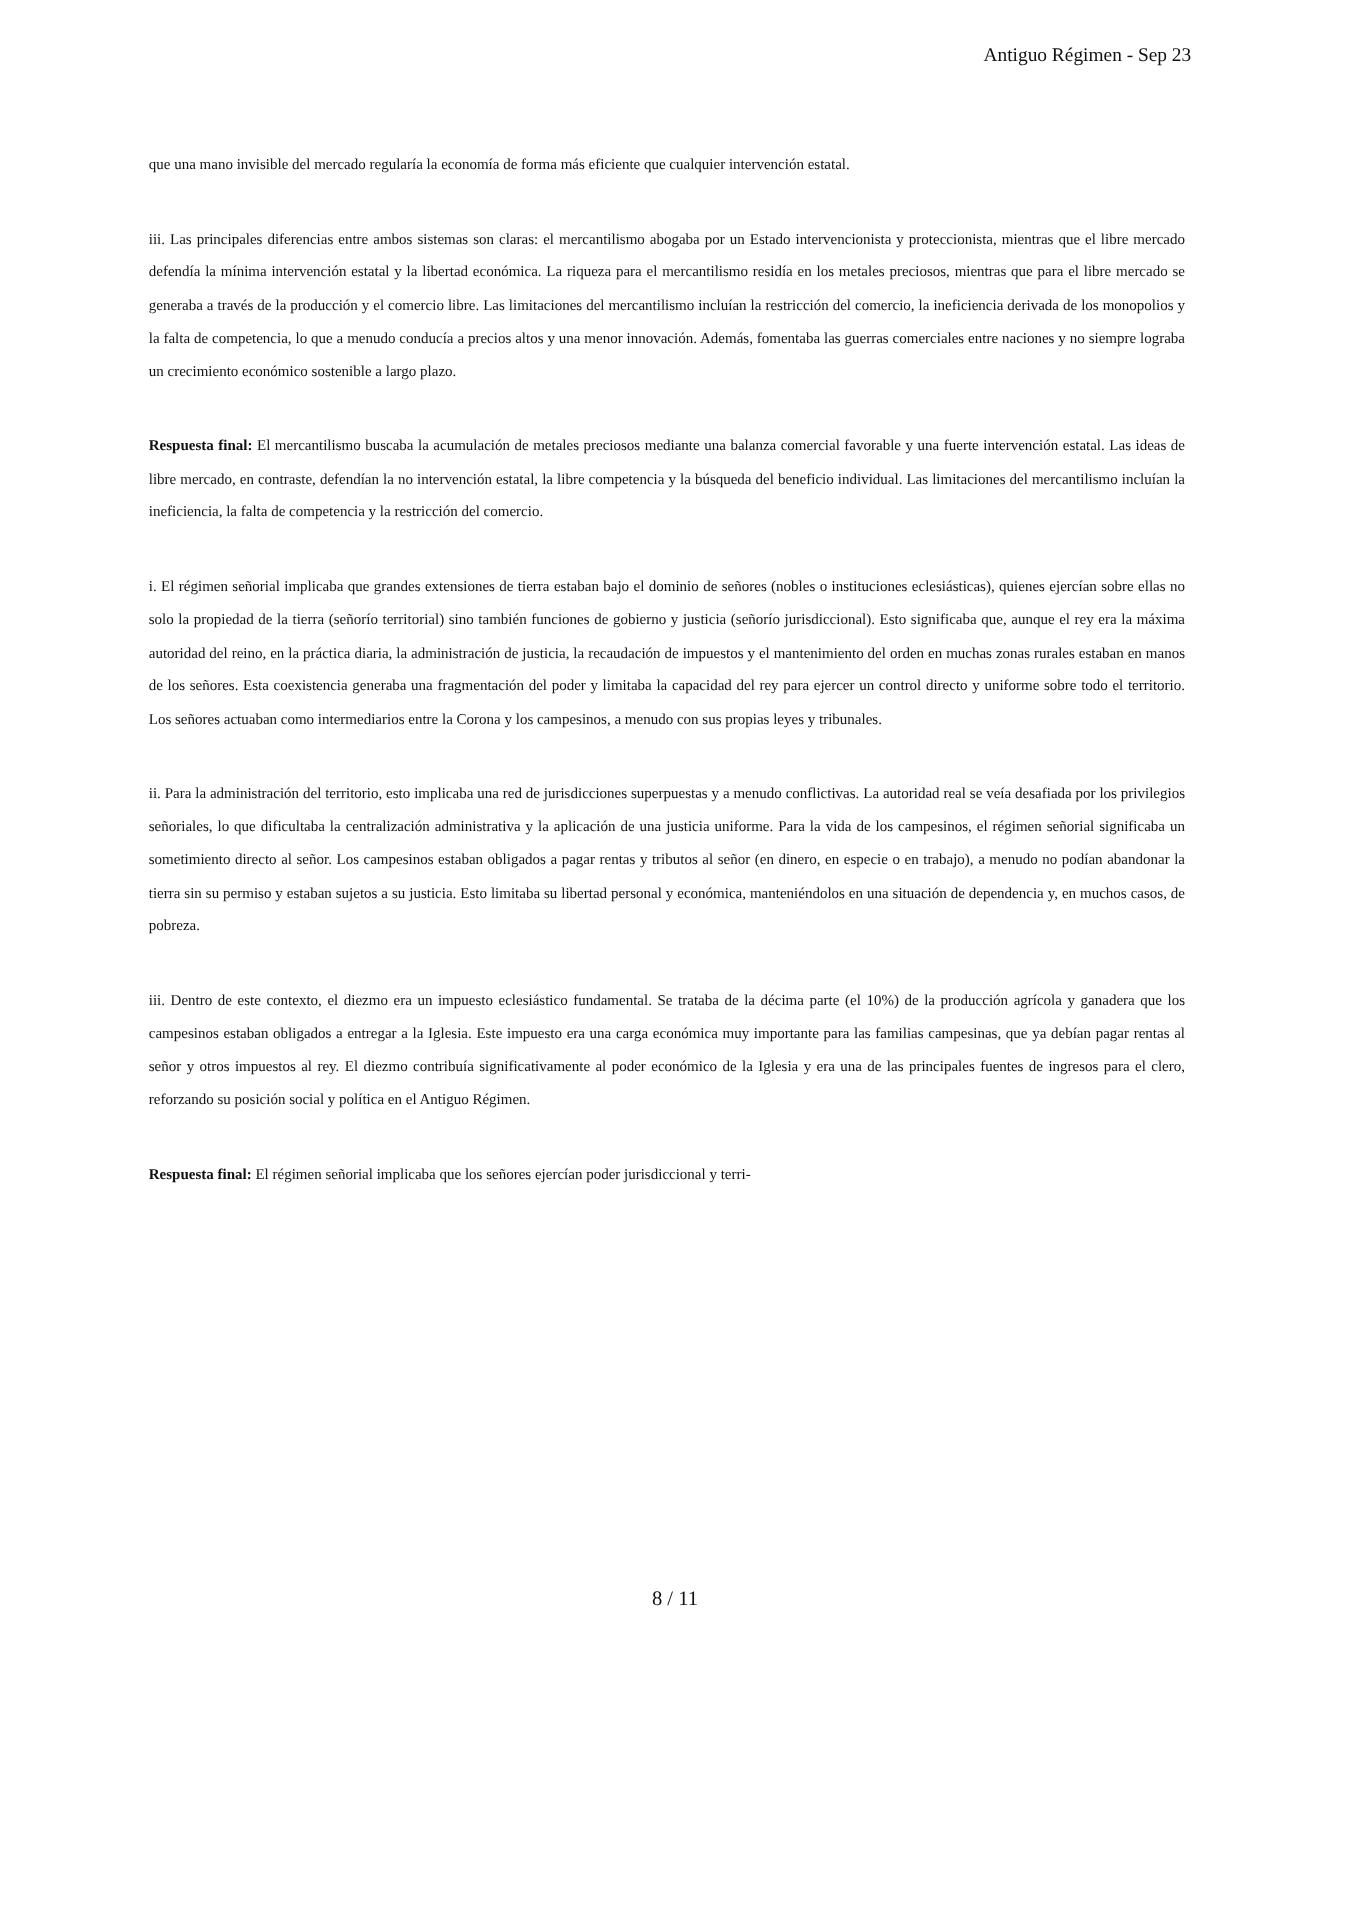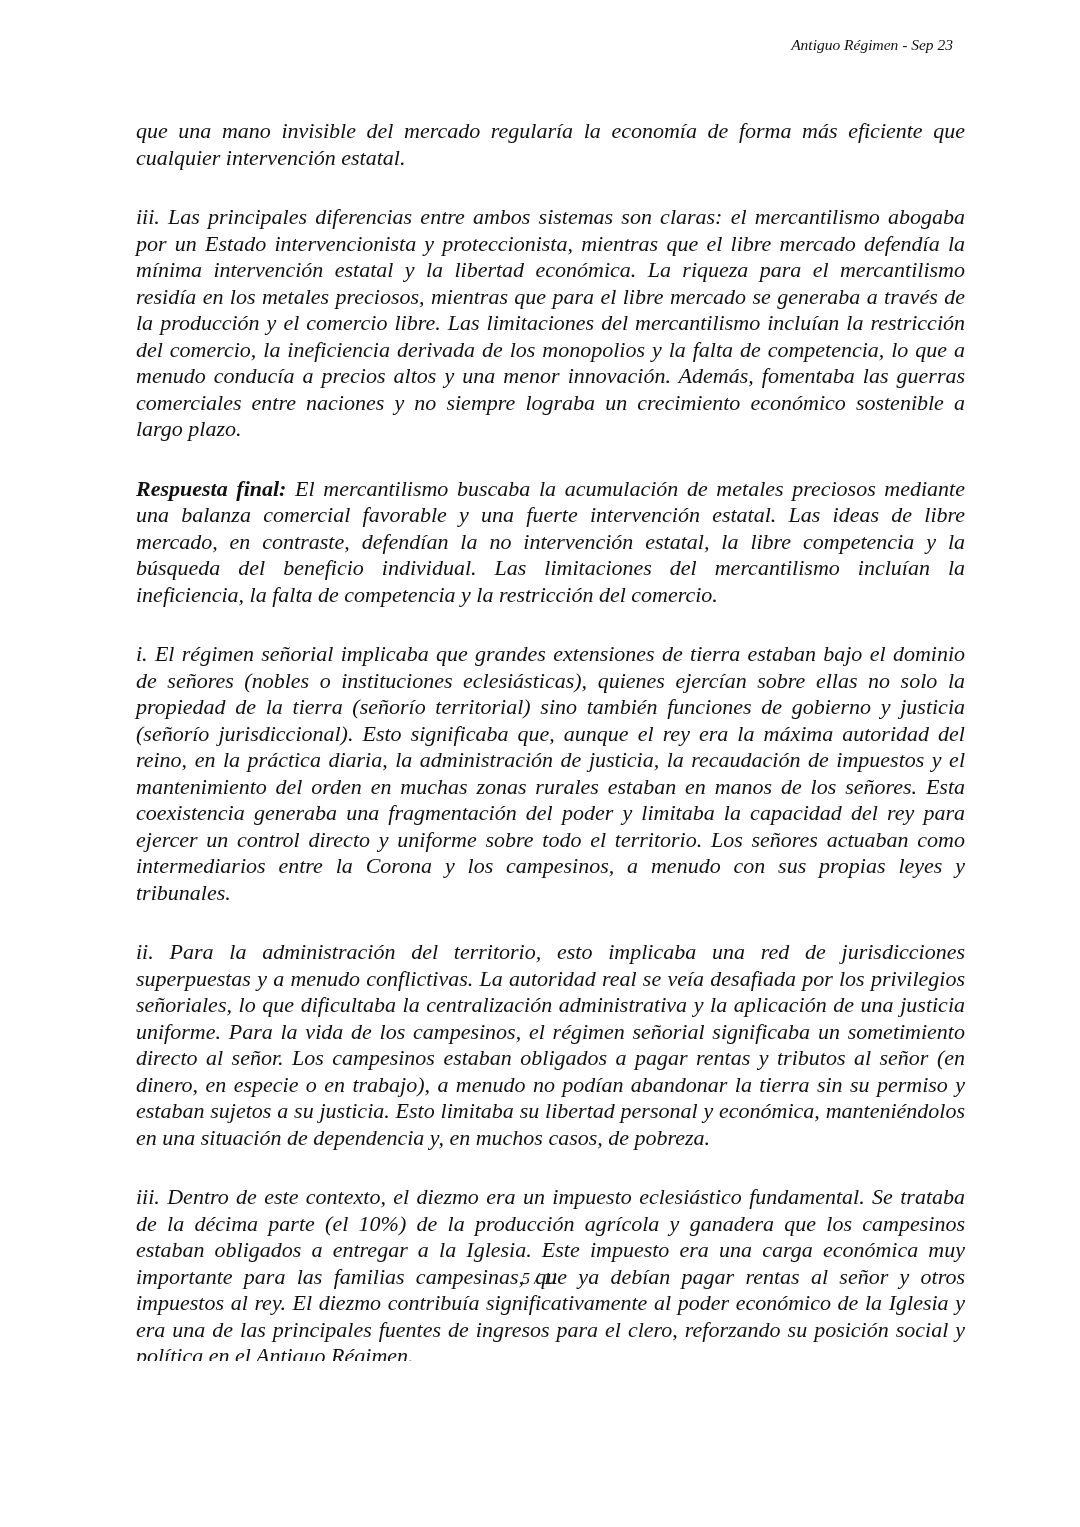--- a/index.html
+++ b/index.html
@@ -9,36 +9,35 @@
   }
   .page {
     position: relative;
     width: 1080px;
     height: 1361px;
     margin: 0 auto;
     background: #ffffff;
     color: #111111;
     font-family: "Liberation Serif", "DejaVu Serif", serif;
     overflow: hidden;
-    font-style: italic;
   }
   .running-header {
     position: absolute;
     top: 36px;
     right: 127px;
     font-size: 15.5px;
     color: #111111;
     white-space: nowrap;
   }
   .content {
     position: absolute;
     top: 118px;
-    left: 136px;
+    left: 119px;
     width: 829px;
-    font-size: 22px;
+    font-size: 12px;
     line-height: 26.5px;
     text-align: justify;
   }
   .content p {
     margin: 0 0 33px 0;
     hyphens: auto;
     -webkit-hyphens: auto;
   }
   .content p:last-child {
     margin-bottom: 0;
@@ -63,17 +62,18 @@
 
   <div class="running-header">Antiguo Régimen - Sep 23</div>
 
   <div class="content">
     <p><span class="lead"></span><span>que una mano invisible del mercado regularía la economía de forma más eficiente que cualquier intervención estatal.</span></p>
     <p><span class="lead"></span><span>iii. Las principales diferencias entre ambos sistemas son claras: el mercantilismo abogaba por un Estado intervencionista y proteccionista, mientras que el libre mercado defendía la mínima intervención estatal y la libertad económica. La riqueza para el mercantilismo residía en los metales preciosos, mientras que para el libre mercado se generaba a través de la producción y el comercio libre. Las limitaciones del mercantilismo incluían la restricción del comercio, la ineficiencia derivada de los monopolios y la falta de competencia, lo que a menudo conducía a precios altos y una menor innovación. Además, fomentaba las guerras comerciales entre naciones y no siempre lograba un crecimiento económico sostenible a largo plazo.</span></p>
     <p><span class="lead">Respuesta final:</span><span> El mercantilismo buscaba la acumulación de metales preciosos mediante una balanza comercial favorable y una fuerte intervención estatal. Las ideas de libre mercado, en contraste, defendían la no intervención estatal, la libre competencia y la búsqueda del beneficio individual. Las limitaciones del mercantilismo incluían la ineficiencia, la falta de competencia y la restricción del comercio.</span></p>
     <p><span class="lead"></span><span>i. El régimen señorial implicaba que grandes extensiones de tierra estaban bajo el dominio de señores (nobles o instituciones eclesiásticas), quienes ejercían sobre ellas no solo la propiedad de la tierra (señorío territorial) sino también funciones de gobierno y justicia (señorío jurisdiccional). Esto significaba que, aunque el rey era la máxima autoridad del reino, en la práctica diaria, la administración de justicia, la recaudación de impuestos y el mantenimiento del orden en muchas zonas rurales estaban en manos de los señores. Esta coexistencia generaba una fragmentación del poder y limitaba la capacidad del rey para ejercer un control directo y uniforme sobre todo el territorio. Los señores actuaban como intermediarios entre la Corona y los campesinos, a menudo con sus propias leyes y tribunales.</span></p>
     <p><span class="lead"></span><span>ii. Para la administración del territorio, esto implicaba una red de jurisdicciones superpuestas y a menudo conflictivas. La autoridad real se veía desafiada por los privilegios señoriales, lo que dificultaba la centralización administrativa y la aplicación de una justicia uniforme. Para la vida de los campesinos, el régimen señorial significaba un sometimiento directo al señor. Los campesinos estaban obligados a pagar rentas y tributos al señor (en dinero, en especie o en trabajo), a menudo no podían abandonar la tierra sin su permiso y estaban sujetos a su justicia. Esto limitaba su libertad personal y económica, manteniéndolos en una situación de dependencia y, en muchos casos, de pobreza.</span></p>
     <p><span class="lead"></span><span>iii. Dentro de este contexto, el diezmo era un impuesto eclesiástico fundamental. Se trataba de la décima parte (el 10%) de la producción agrícola y ganadera que los campesinos estaban obligados a entregar a la Iglesia. Este impuesto era una carga económica muy importante para las familias campesinas, que ya debían pagar rentas al señor y otros impuestos al rey. El diezmo contribuía significativamente al poder económico de la Iglesia y era una de las principales fuentes de ingresos para el clero, reforzando su posición social y política en el Antiguo Régimen.</span></p>
+    <p><span class="lead">Respuesta final:</span><span> El régimen señorial implicaba que los señores ejercían poder jurisdiccional y terri-</span></p>
   </div>
 
-  <div class="page-footer">5 / 11</div>
+  <div class="page-footer">8 / 11</div>
 
 </div>
 
 </body></html>

